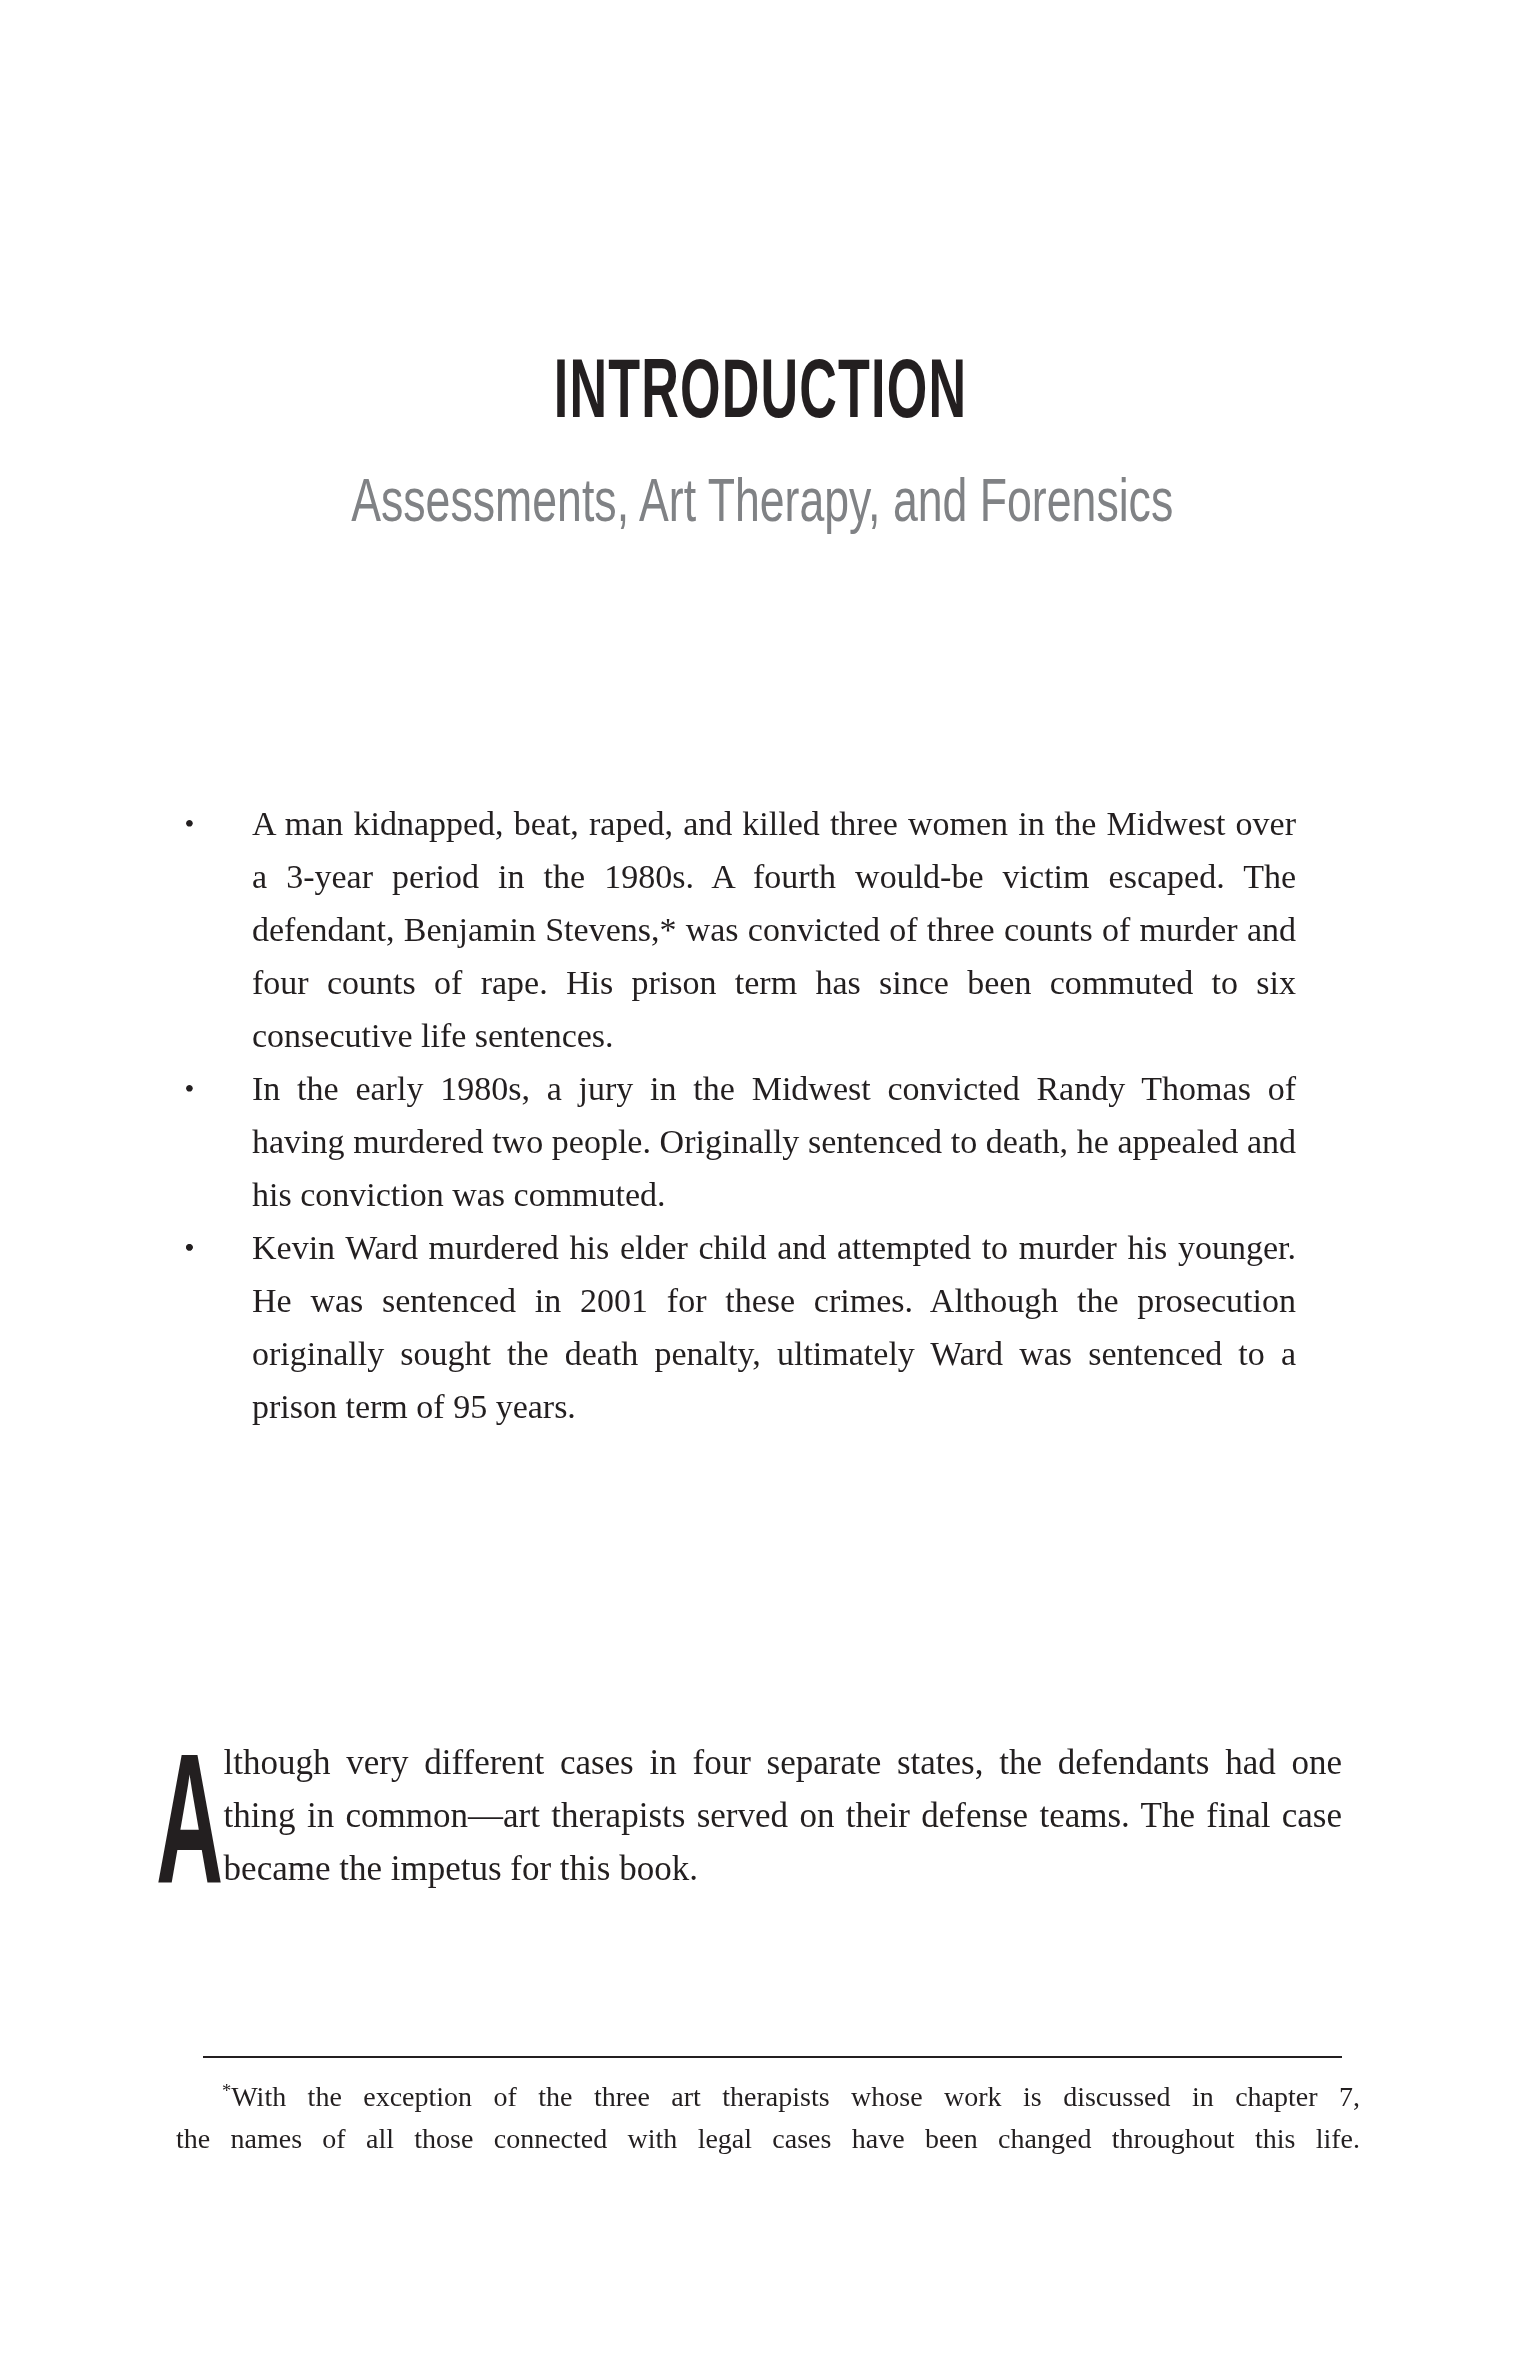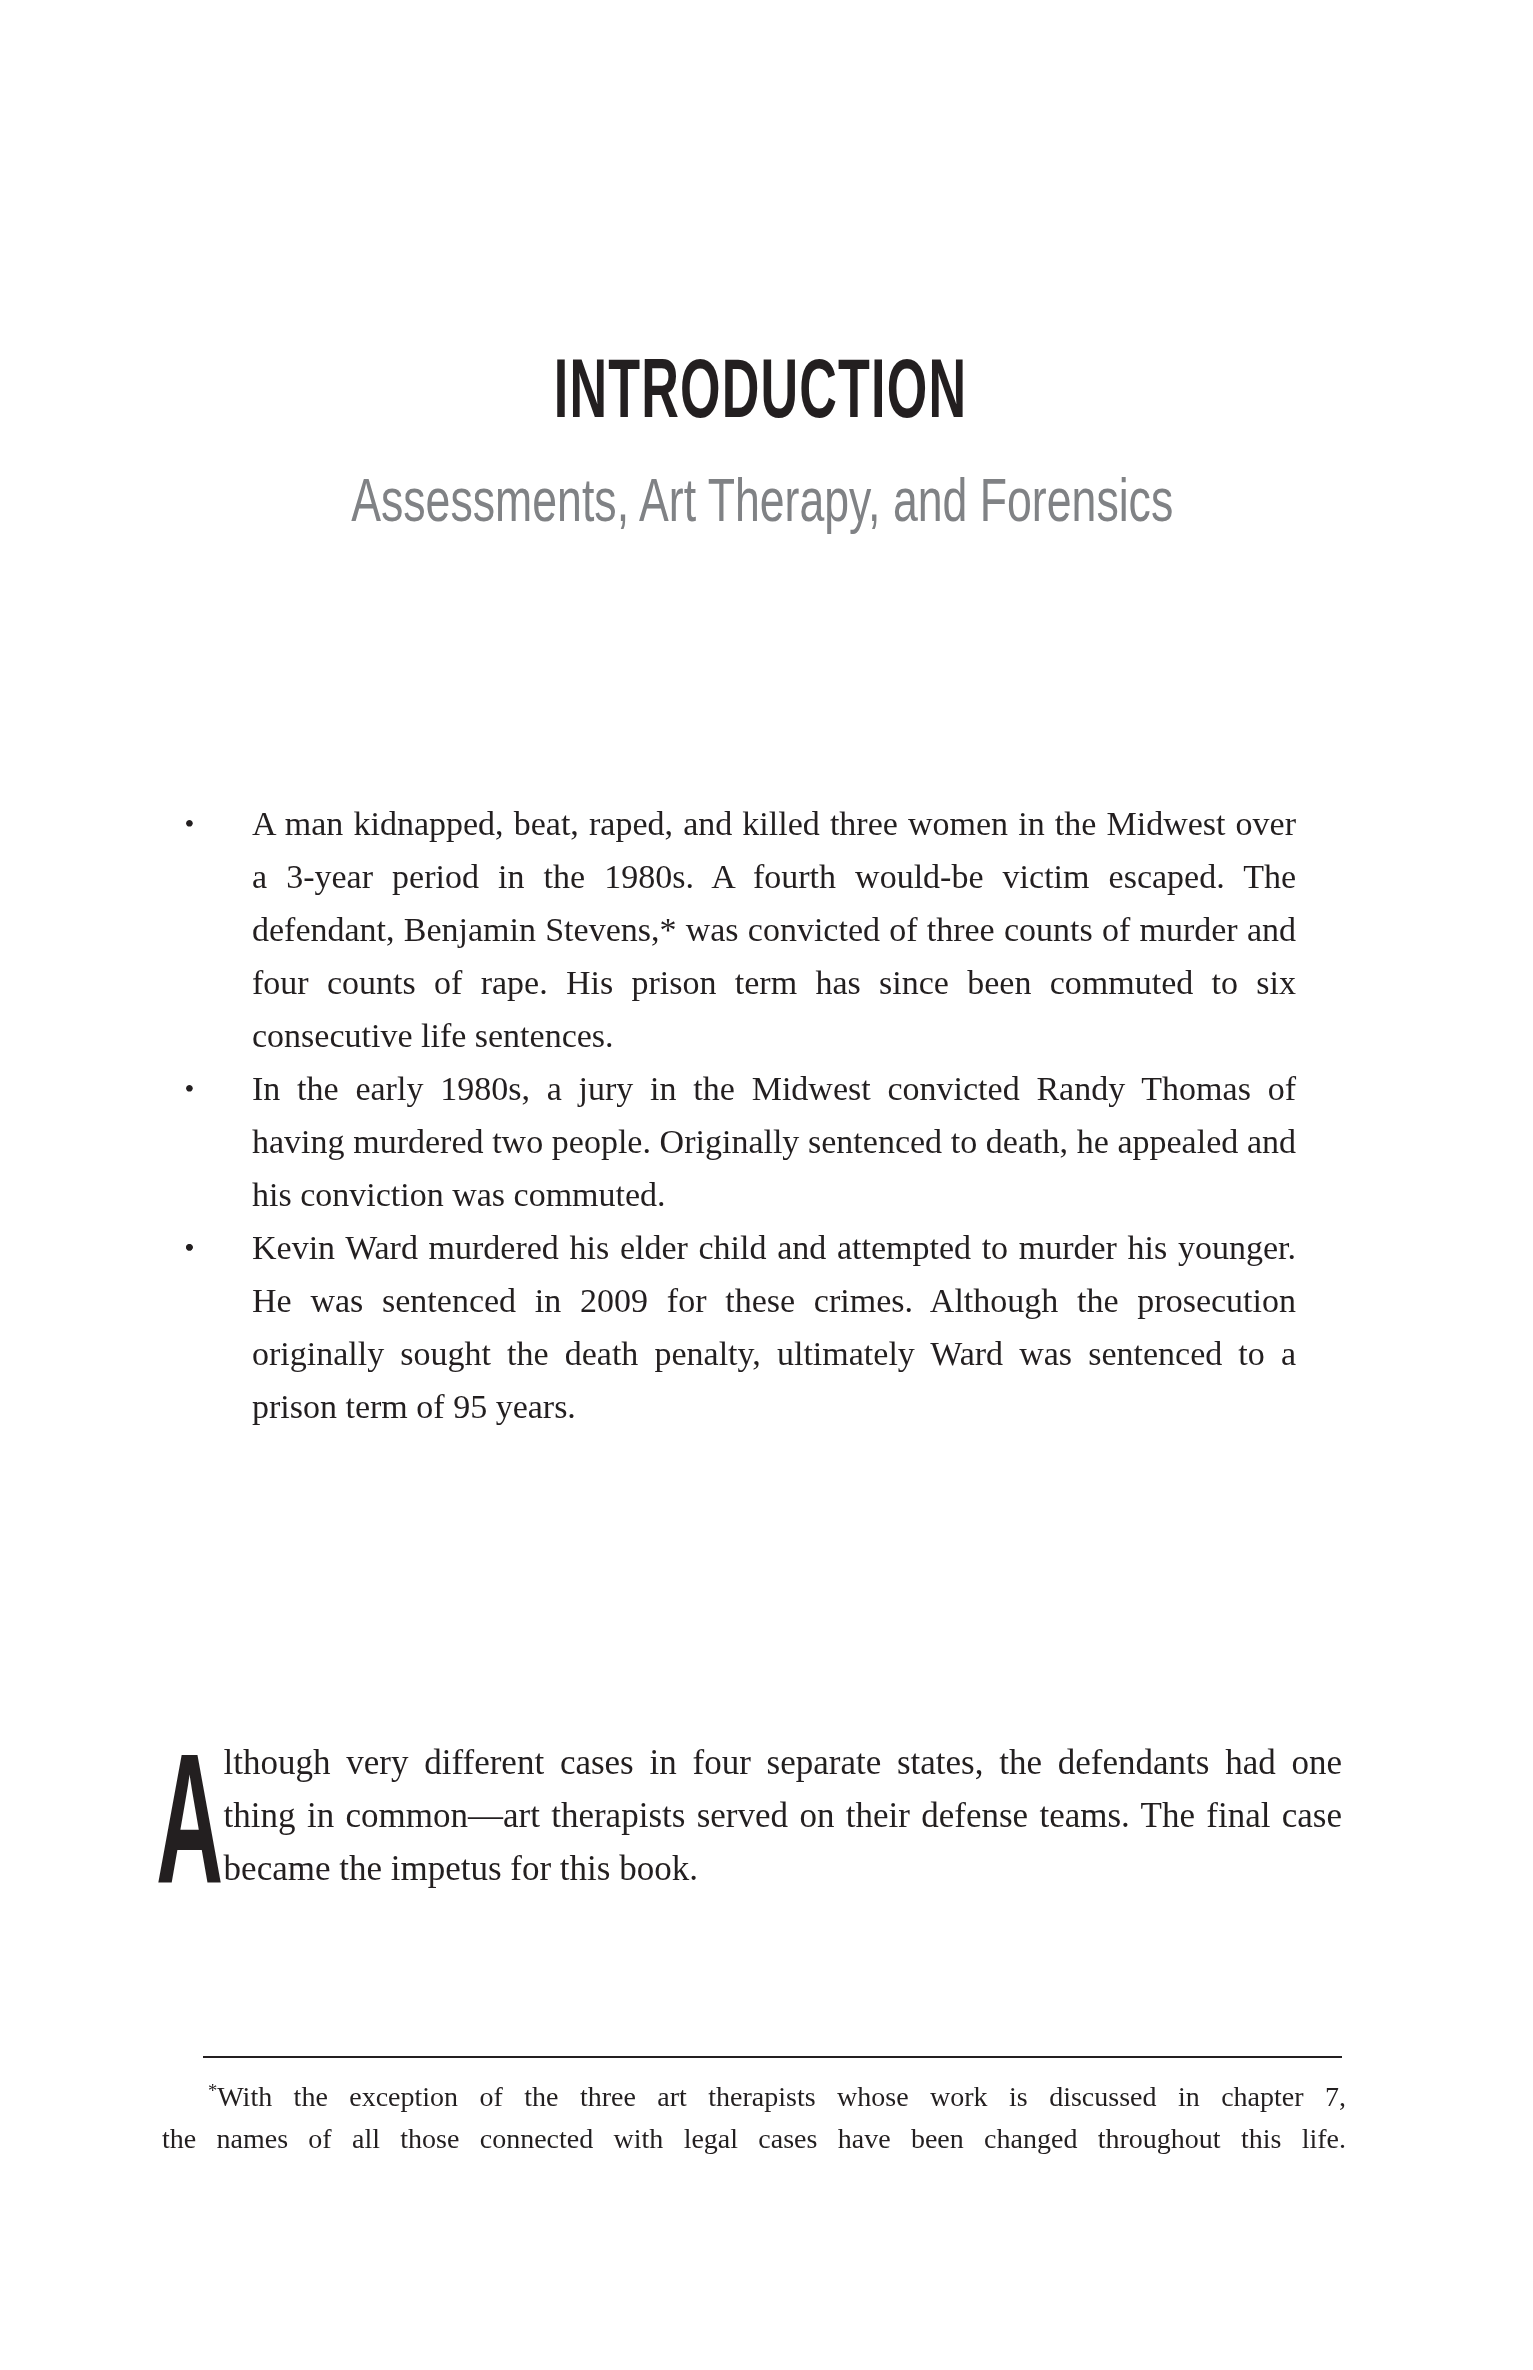--- a/index.html
+++ b/index.html
@@ -19,21 +19,21 @@
   .bullet-item { position: relative; padding-left: 75px; font-family: "Liberation Serif", serif; font-size: 34px; line-height: 53px; text-align: justify; }
   .bullet-dot { position: absolute; left: 7.5px; top: 0; font-size: 28px; }
   .body-text { position: absolute; left: 158px; top: 1736px; width: 1184px; font-family: "Liberation Serif", serif; font-size: 35px; line-height: 53px; text-align: justify; }
   .para { margin: 0; }
   .drop-cap {
     float: left; font-family: "Liberation Sans", sans-serif; font-weight: bold; font-size: 186px; line-height: 140px;
     height: 140px; margin: 13px 7.5px 0 -1.9px; transform: scaleX(0.5); transform-origin: 0 0; width: 60px; color: #231f20;
   }
   .indent { text-indent: 47px; }
   .rule { position: absolute; left: 203px; top: 2056px; width: 1139px; height: 1.9px; background: #231f20; }
-  .footnote { position: absolute; left: 162px; top: 2070px; width: 1184px; font-family: "Liberation Serif", serif; font-size: 28px; line-height: 42px; text-align: justify; text-align-last: justify; }
+  .footnote { position: absolute; left: 176px; top: 2070px; width: 1184px; font-family: "Liberation Serif", serif; font-size: 28px; line-height: 42px; text-align: justify; text-align-last: justify; }
   .footnote .fn-first { text-indent: 46px; }
   .footnote p { margin: 0; }
   .star { font-size: 18.6px; vertical-align: 9.3px; }
 </style>
 </head>
 <body>
 
 <div class="page">
   <div class="title">INTRODUCTION</div>
   <div class="subtitle">Assessments, Art Therapy, and Forensics</div>
@@ -45,21 +45,21 @@
     </li>
     <li class="bullet-item">
       <span class="bullet-dot">•</span>
       <span>In the early 1980s, a jury in the Midwest convicted Randy Thomas of having murdered two people. Originally sentenced to death, he appealed and his conviction was commuted.</span>
     </li>
     <li class="bullet-item">
       <span class="bullet-dot">•</span>
     </li>
     <li class="bullet-item">
       <span class="bullet-dot">•</span>
-      <span>Kevin Ward murdered his elder child and attempted to murder his younger. He was sentenced in 2009 for these crimes. Although the prosecution originally sought the death penalty, ultimately Ward was sentenced to a prison term of 95 years.</span>
+      <span>Kevin Ward murdered his elder child and attempted to murder his younger. He was sentenced in 2001 for these crimes. Although the prosecution originally sought the death penalty, ultimately Ward was sentenced to a prison term of 95 years.</span>
     </li>
   </ul>
 
   <div class="body-text">
     <p class="para"><span class="drop-cap">A</span><span>lthough very different cases in four separate states, the defendants had one thing in common—art therapists served on their defense teams. The final case became the impetus for this book.</span></p>
   </div>
 
   <div class="rule"></div>
   <div class="footnote">
     <p class="fn-first"><span class="star">*</span><span>With the exception of the three art therapists whose work is discussed in chapter 7,</span></p>

